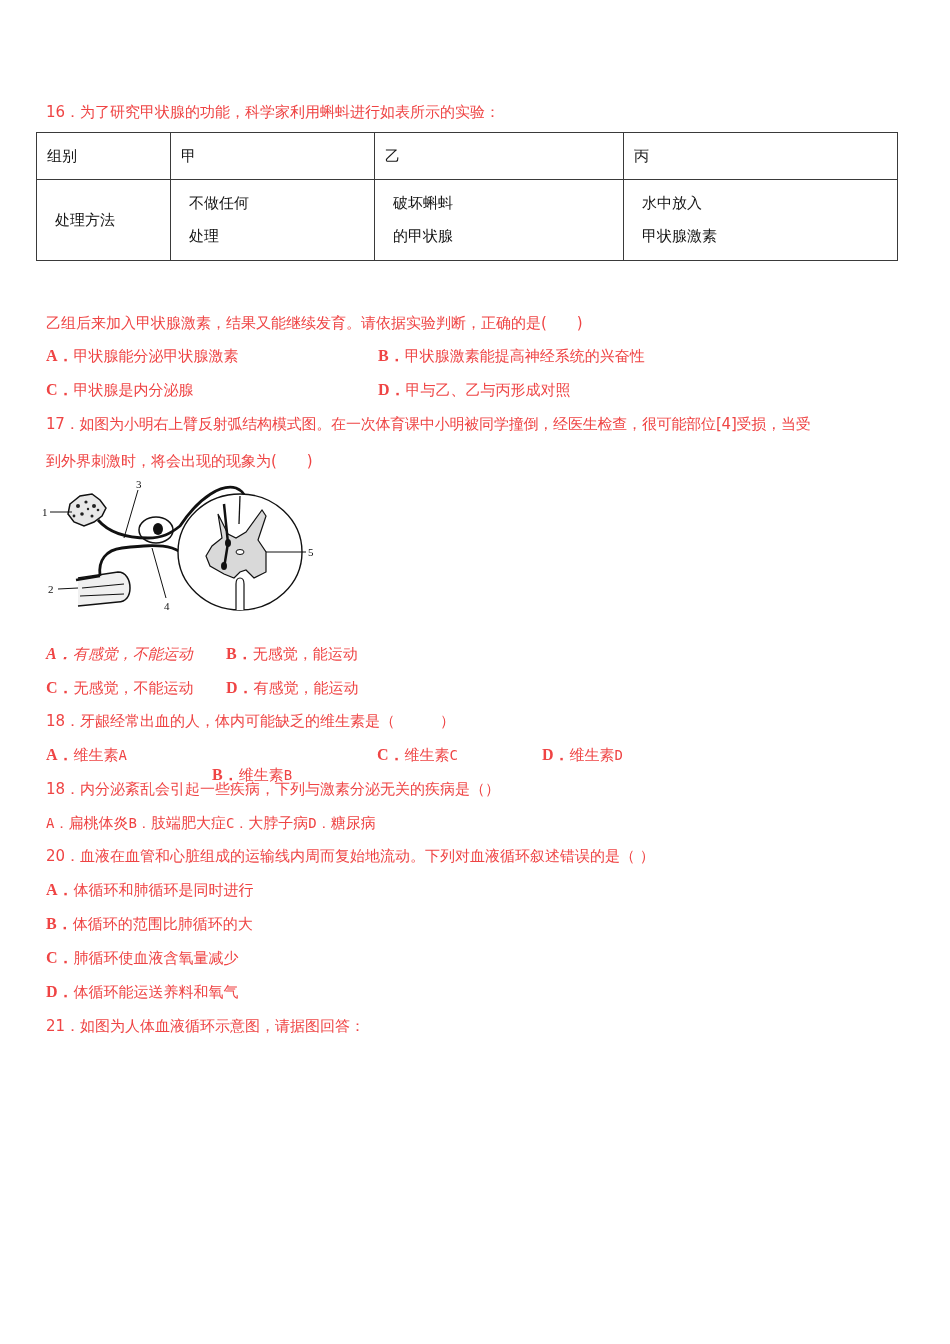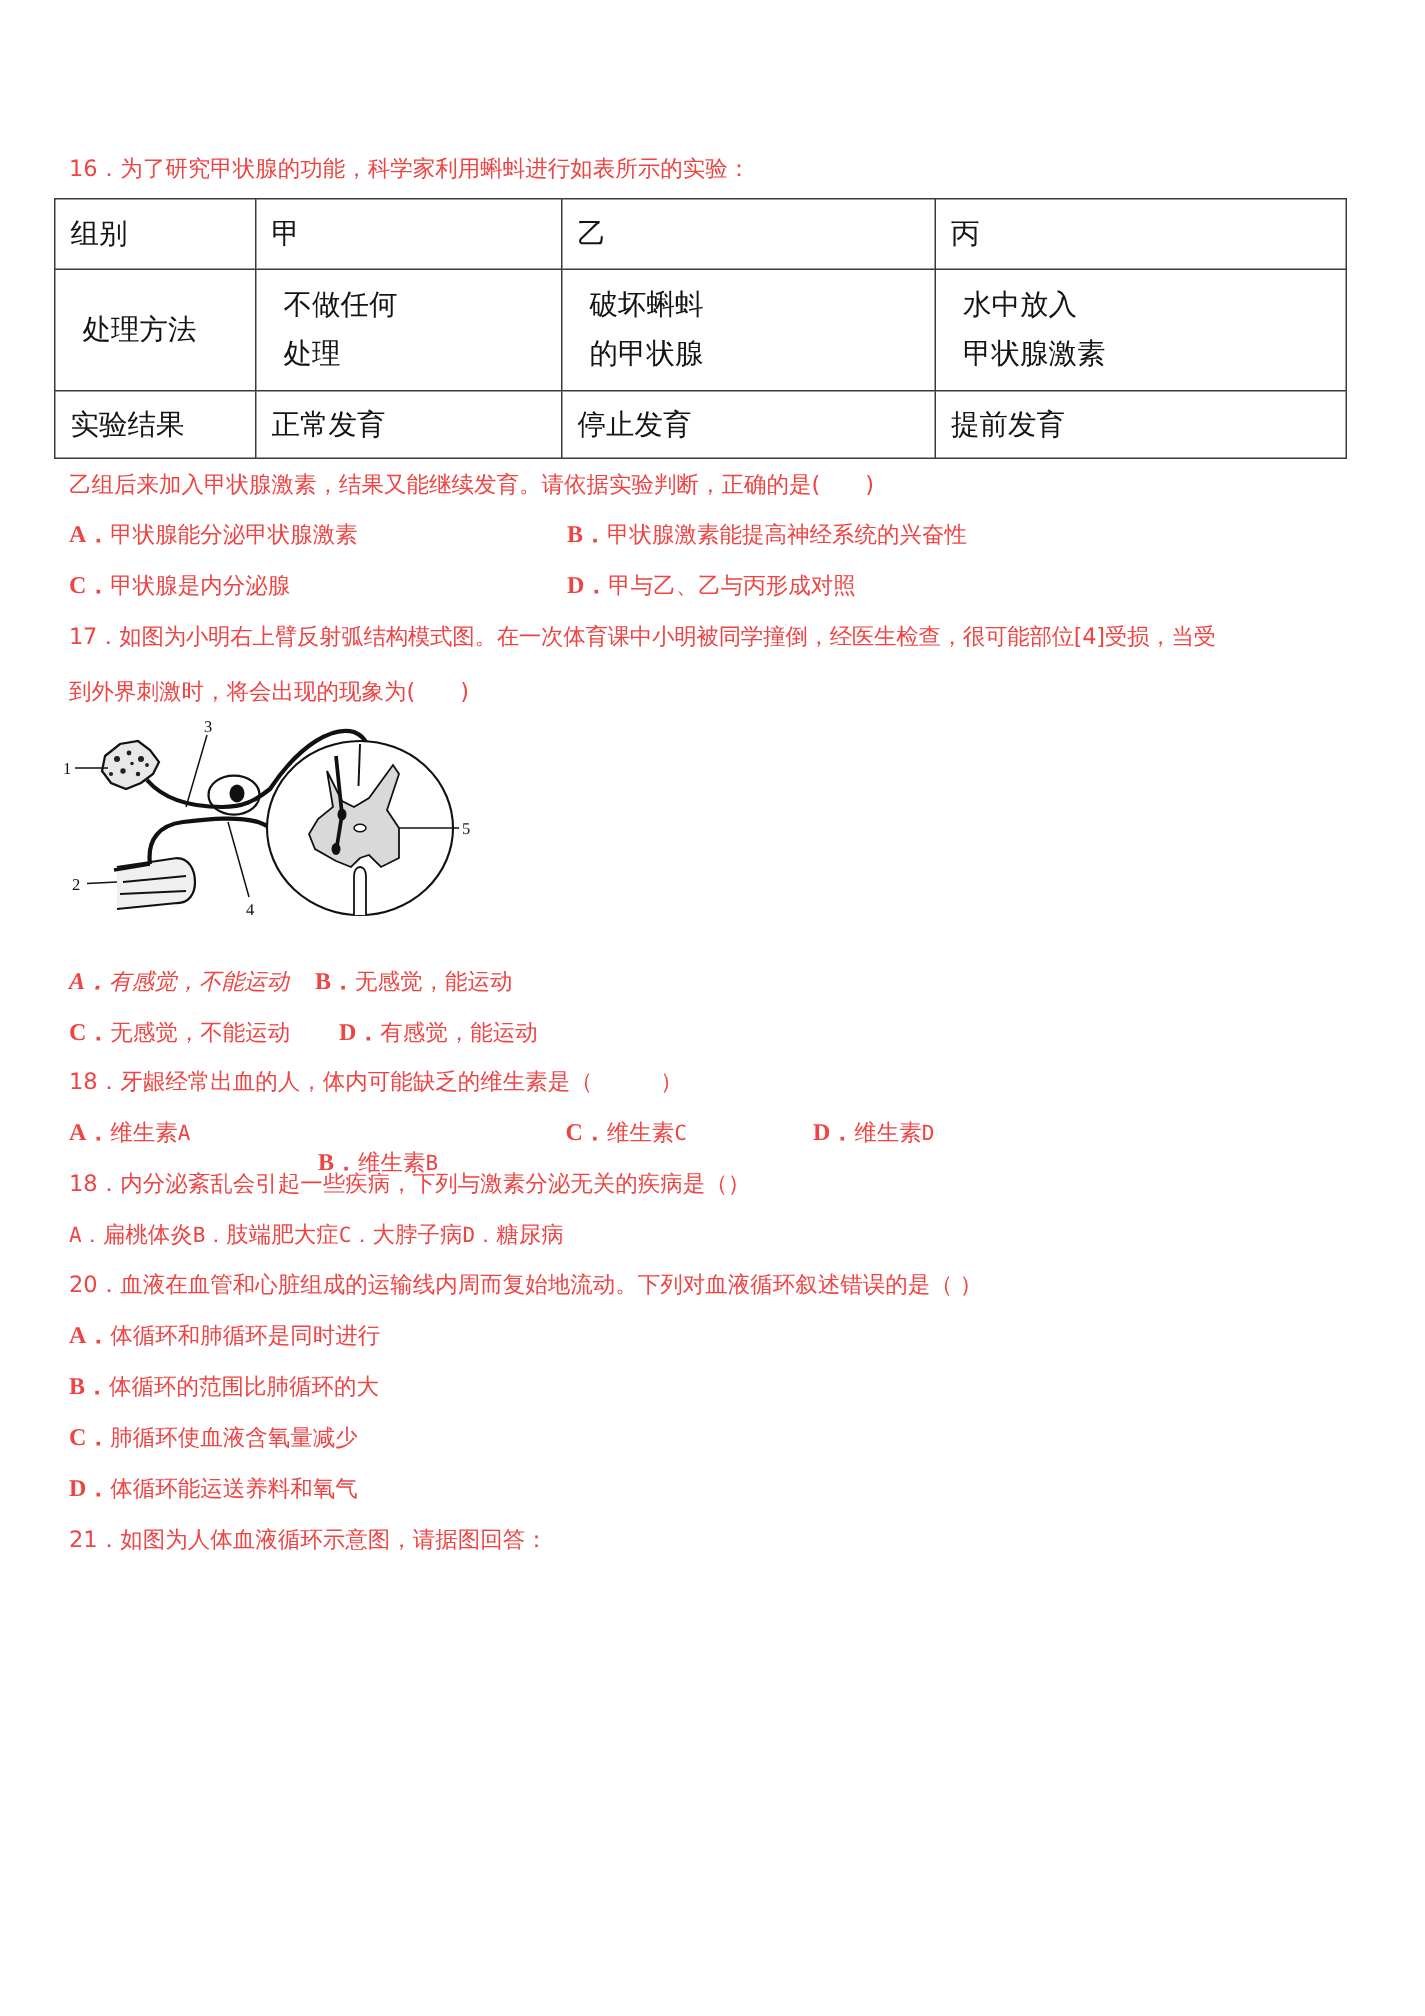--- a/index.html
+++ b/index.html
@@ -38,21 +38,21 @@
   }
 
   
   .exp-table {
     position: absolute;
     left: 36px;
     top: 132px;
     width: 861px;
     border-collapse: collapse;
     table-layout: fixed;
-    font-size: 19px;
+    font-size: 15px;
     color: #141414;
   }
   .exp-table td {
     border: 1.5px solid #3a3a3a;
     padding: 0 0 0 10px;
     vertical-align: middle;
     line-height: 33px;
   }
   .exp-table tr.r1 td { height: 46px; }
   .exp-table tr.r2 td { height: 80px; padding-left: 18px; }
@@ -101,32 +101,20 @@
       <span class="cell-line">处理</span>
     </td>
     <td>
       <span class="cell-line">破坏蝌蚪</span>
       <span class="cell-line">的甲状腺</span>
     </td>
     <td>
       <span class="cell-line">水中放入</span>
       <span class="cell-line">甲状腺激素</span>
     </td>
-  </tr>
-  <tr class="r3">
-    <td>实验结果</td>
-    <td>
-          <span class="cell-line">正常发育</span>
-        </td>
-    <td>
-          <span class="cell-line">停止发育</span>
-        </td>
-    <td>
-          <span class="cell-line">提前发育</span>
-        </td>
   </tr>
 </tbody>
   </table>
 
 <div class="line" style="left:46px; top:313px;">乙组后来加入甲状腺激素，结果又能继续发育。请依据实验判断，正确的是(　　)</div>
 
 <div class="line" style="left:46px; top:346px;">
   <span class="opt-label">A．</span><span>甲状腺能分泌甲状腺激素</span>
 </div>
 <div class="line" style="left:378px; top:346px;">
@@ -196,21 +184,21 @@
     <text x="8" y="117" font-family="Liberation Serif, serif" font-size="11" fill="#111">2</text>
     <text x="96" y="12" font-family="Liberation Serif, serif" font-size="11" fill="#111">3</text>
     <text x="124" y="134" font-family="Liberation Serif, serif" font-size="11" fill="#111">4</text>
     <text x="268" y="80" font-family="Liberation Serif, serif" font-size="11" fill="#111">5</text>
   </svg>
 </div>
 
 <div class="line" style="left:46px; top:644px;font-style:italic;">
   <span class="opt-label">A．</span><span>有感觉，不能运动</span>
 </div>
-<div class="line" style="left:210px; top:644px;">
+<div class="line" style="left:226px; top:644px;">
   <span class="opt-label">B．</span><span>无感觉，能运动</span>
 </div>
 <div class="line" style="left:46px; top:678px;">
   <span class="opt-label">C．</span><span>无感觉，不能运动</span>
 </div>
 <div class="line" style="left:226px; top:678px;">
   <span class="opt-label">D．</span><span>有感觉，能运动</span>
 </div>
 
 <div class="line" style="left:46px; top:711px;">18．牙龈经常出血的人，体内可能缺乏的维生素是（　　　）</div>

